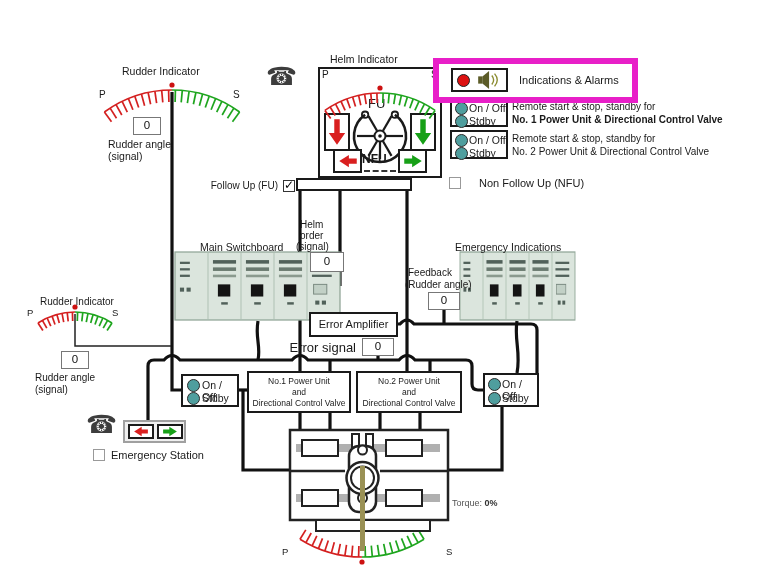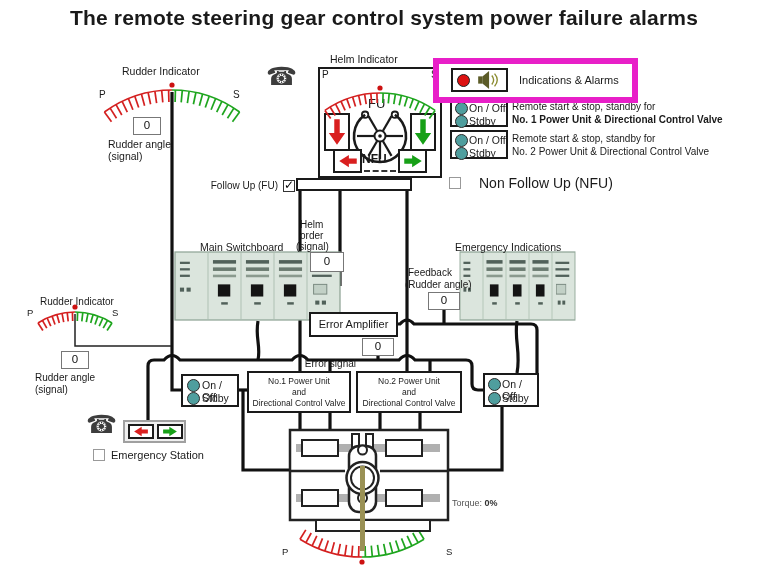--- a/index.html
+++ b/index.html
@@ -24,21 +24,20 @@
   .putxt{position:absolute;left:0;width:100%;text-align:center;font-size:8.5px;line-height:10px;}
   #hl-alarm{position:absolute;border:6px solid #e81fc8;background:#fff;box-sizing:border-box;}
   .onofflbl{position:absolute;font-size:10.5px;line-height:12px;}
   .dashes{position:absolute;border-top:2px dashed #333;}
 </style>
 </head>
 <body>
 
 <div id="stage">
 
-  <div class="title">The remote steering gear control system power failure alarms</div>
 
   <svg class="layer" width="768" height="583">
     <defs>
       <g id="swbd-proto">
         <rect x="0" y="0" width="100" height="42" fill="#dbe5dd" stroke="#93a89a" stroke-width="0.8"></rect>
         <path d="M20,0.5 V41.5 M40,0.5 V41.5 M60,0.5 V41.5 M80,0.5 V41.5" stroke="#adc0b2" stroke-width="0.6"></path>
         <g fill="#51615a">
           <rect x="23" y="5" width="14" height="2.2"></rect>
             <rect x="43" y="5" width="14" height="2.2"></rect>
             <rect x="63" y="5" width="14" height="2.2"></rect>
@@ -252,21 +251,21 @@
   <div class="arrowbtn" style="left:398px;top:149px;width:29px;height:24px;">
     <svg width="22" height="14" viewBox="0 0 24 16">
         <polygon points="22,8 11,1 11,5 2,5 2,11 11,11 11,15" fill="#17a017"></polygon>
       </svg>
   </div>
   <div class="dashes" style="left:364px;top:170px;width:32px;"></div>
 
   <div class="lbl" style="left:188px;top:180px;width:90px;text-align:right;font-size:10px;">Follow Up (FU)</div>
   <div class="cb dark checked" style="left:283px;top:180px;"></div>
   <div class="cb" style="left:449px;top:177px;"></div>
-  <div class="lbl" style="left:467px;top:177px;font-size:14px;padding-left:12px;">Non Follow Up (NFU)</div>
+  <div class="lbl" style="left:467px;top:177px;font-size:11px;padding-left:12px;">Non Follow Up (NFU)</div>
 
   <div class="box" style="left:450px;top:98px;width:58px;height:29px;border-width:2px;">
     <div class="led" style="left:3px;top:2px;"></div>
     <div class="onofflbl" style="left:17px;top:2px;">On / Off</div>
     <div class="led" style="left:3px;top:15px;"></div>
     <div class="onofflbl" style="left:17px;top:15px;">Stdby</div>
   </div>
   <div class="lbl smalltxt" style="left:512px;top:101px;">Remote start &amp; stop, standby for</div>
   <div class="lbl smalltxt" style="left:512px;top:114px;font-weight:bold;">No. 1 Power Unit &amp; Directional Control Valve</div>
 
@@ -282,21 +281,21 @@
   <div class="lbl ctr" style="left:200px;top:241px;width:115px;">Main Switchboard</div>
   <div class="lbl ctr" style="left:455px;top:241px;width:125px;">Emergency Indications</div>
 
   <div class="lbl ctr smalltxt" style="left:300px;top:219px;width:44px;">Helm</div>
   <div class="lbl ctr smalltxt" style="left:300px;top:230px;width:44px;">order</div>
   <div class="lbl ctr smalltxt" style="left:296px;top:241px;width:52px;">(signal)</div>
   <div class="valbox" style="left:310px;top:252px;width:34px;height:20px;line-height:17px;">0</div>
 
   <div class="box" style="left:309px;top:312px;width:89px;height:25px;border-width:2px;text-align:center;font-size:11px;line-height:21px;">Error Amplifier</div>
 
-  <div class="lbl" style="left:286px;top:342px;width:70px;text-align:right;font-size:10px;margin-top:16px;">Error signal</div>
+  <div class="lbl" style="left:286px;top:342px;width:70px;text-align:right;font-size:13px;">Error signal</div>
   <div class="valbox" style="left:362px;top:338px;width:32px;height:18px;">0</div>
 
   <div class="lbl ctr smalltxt" style="left:408px;top:267px;width:70px;">Feedback</div>
   <div class="lbl ctr smalltxt" style="left:405px;top:279px;width:76px;">(Rudder angle)</div>
   <div class="valbox" style="left:428px;top:292px;width:32px;height:18px;">0</div>
 
   <div class="lbl ctr smalltxt" style="left:40px;top:296px;width:90px;">Rudder Indicator</div>
   <div class="lbl" style="left:27px;top:307px;font-size:9.5px;">P</div>
   <div class="lbl" style="left:112px;top:307px;font-size:9.5px;">S</div>
   <div class="valbox" style="left:61px;top:351px;width:28px;height:18px;">0</div>

